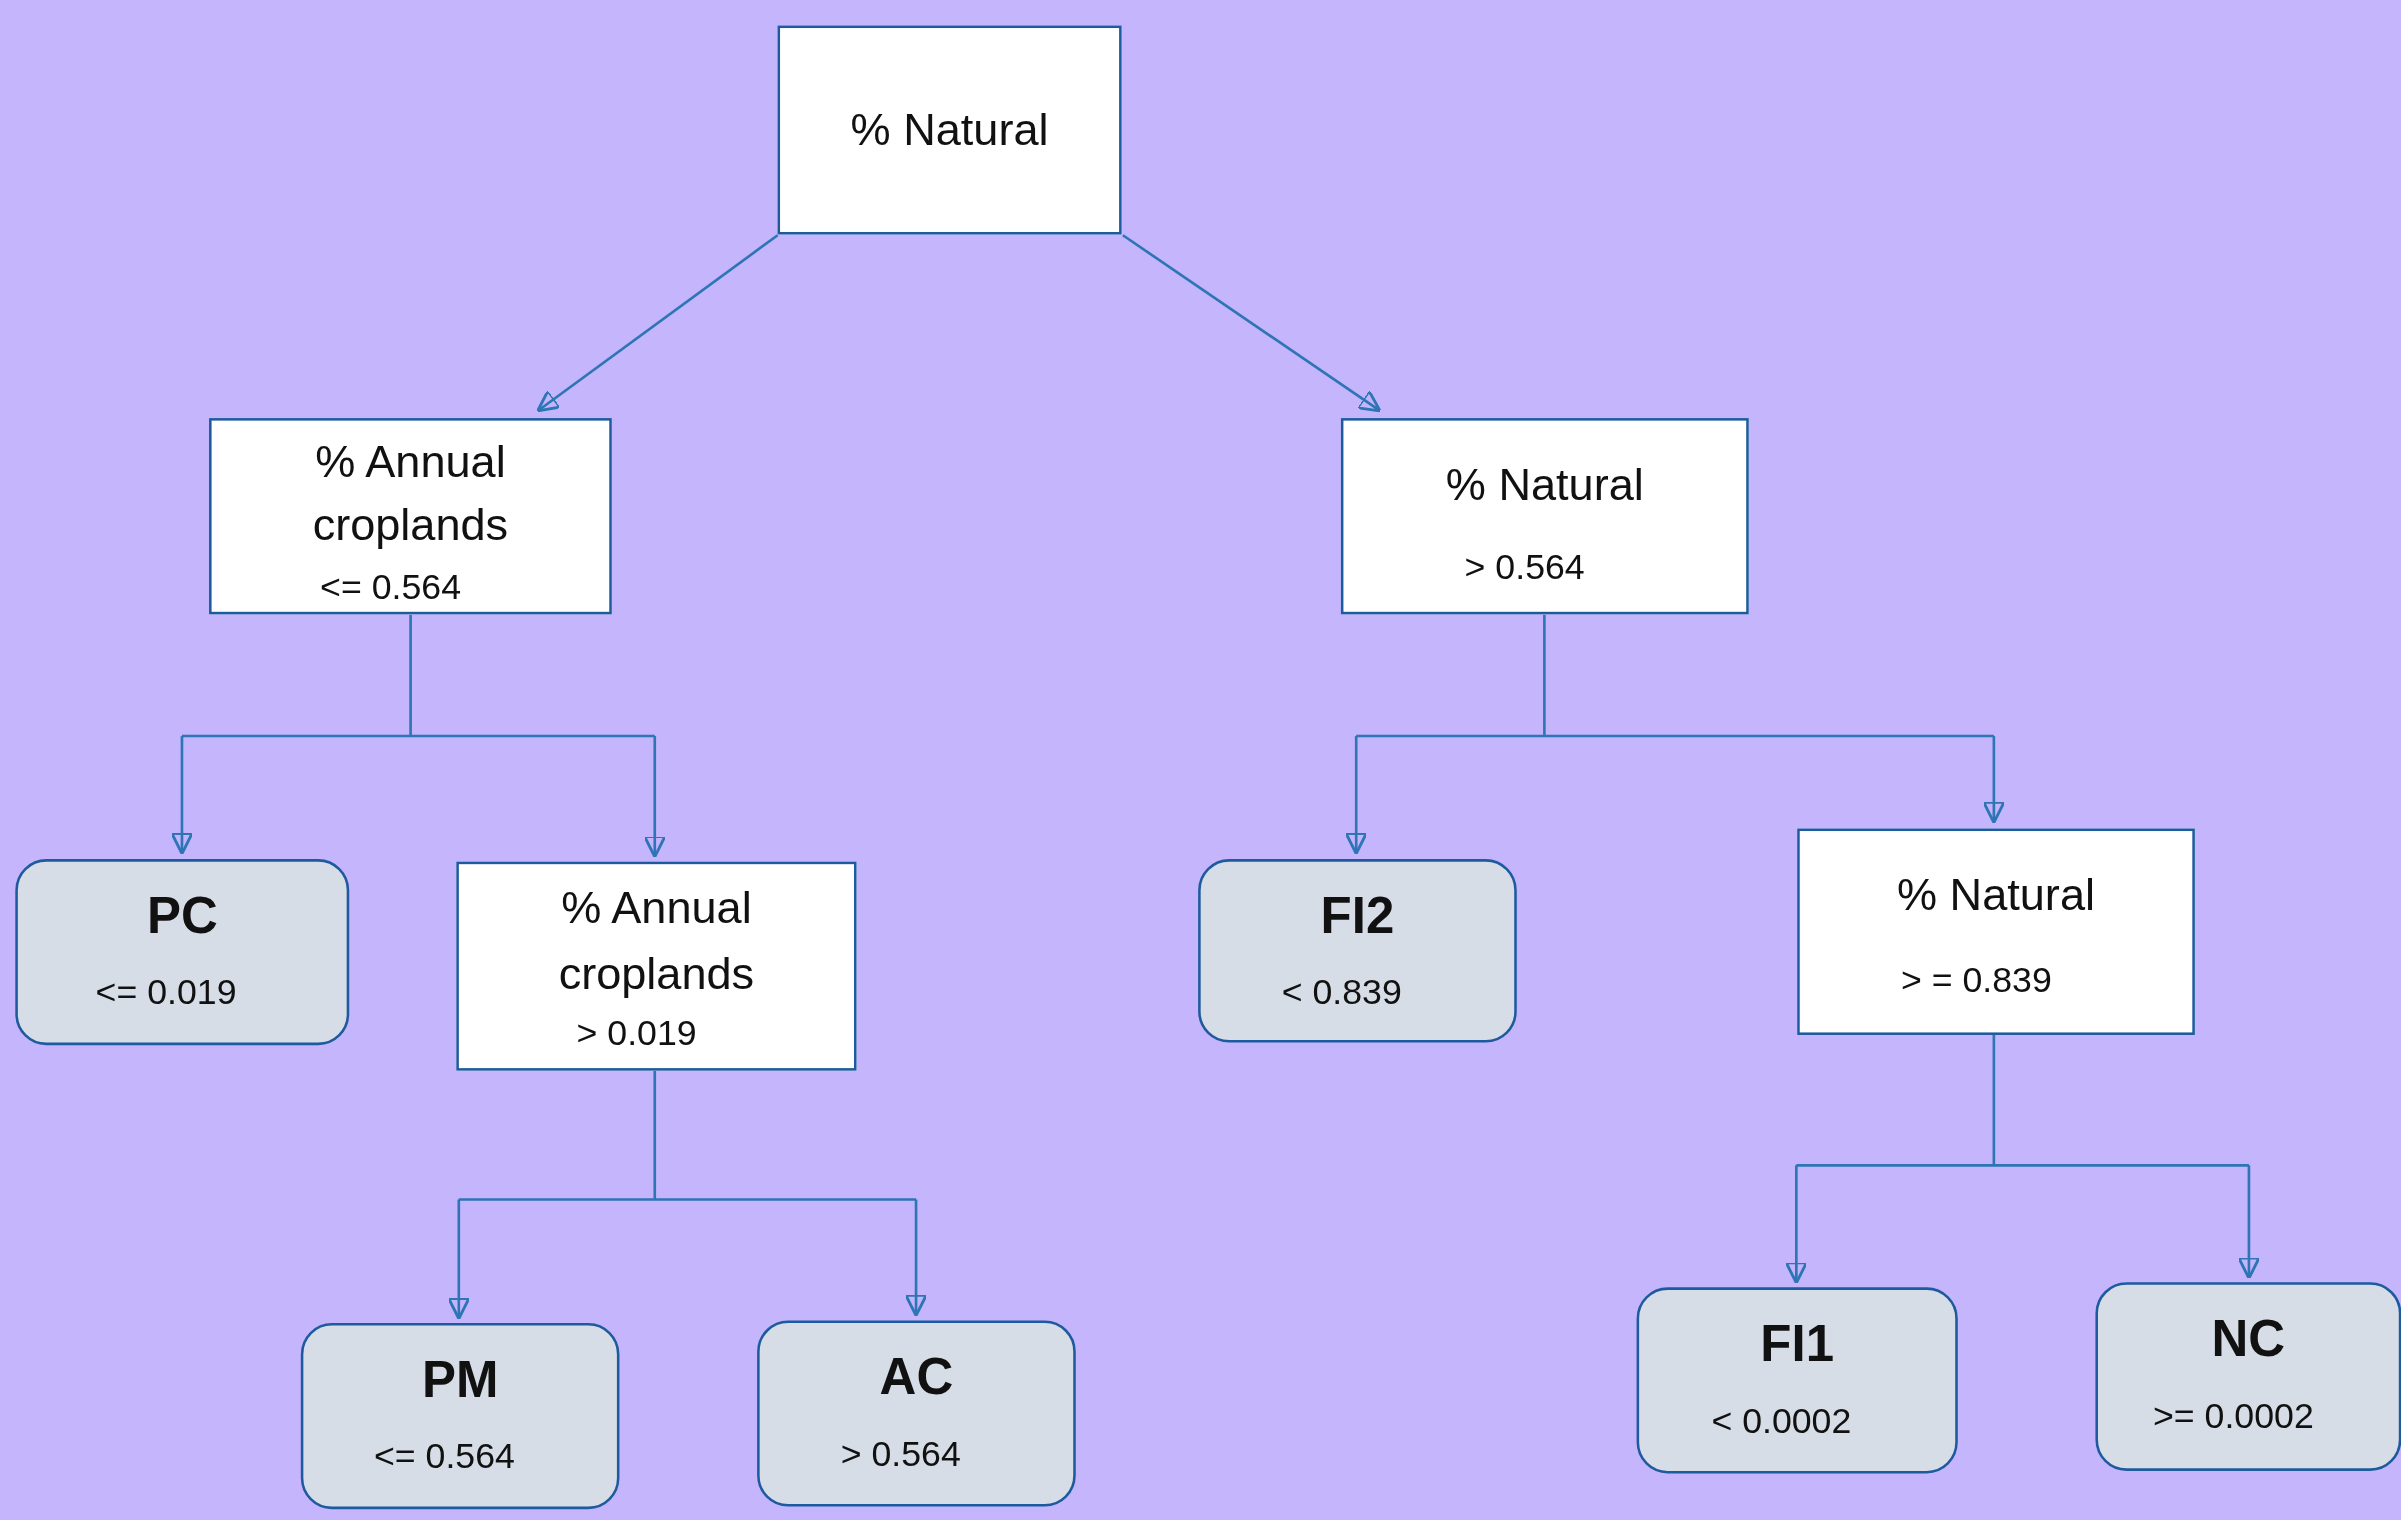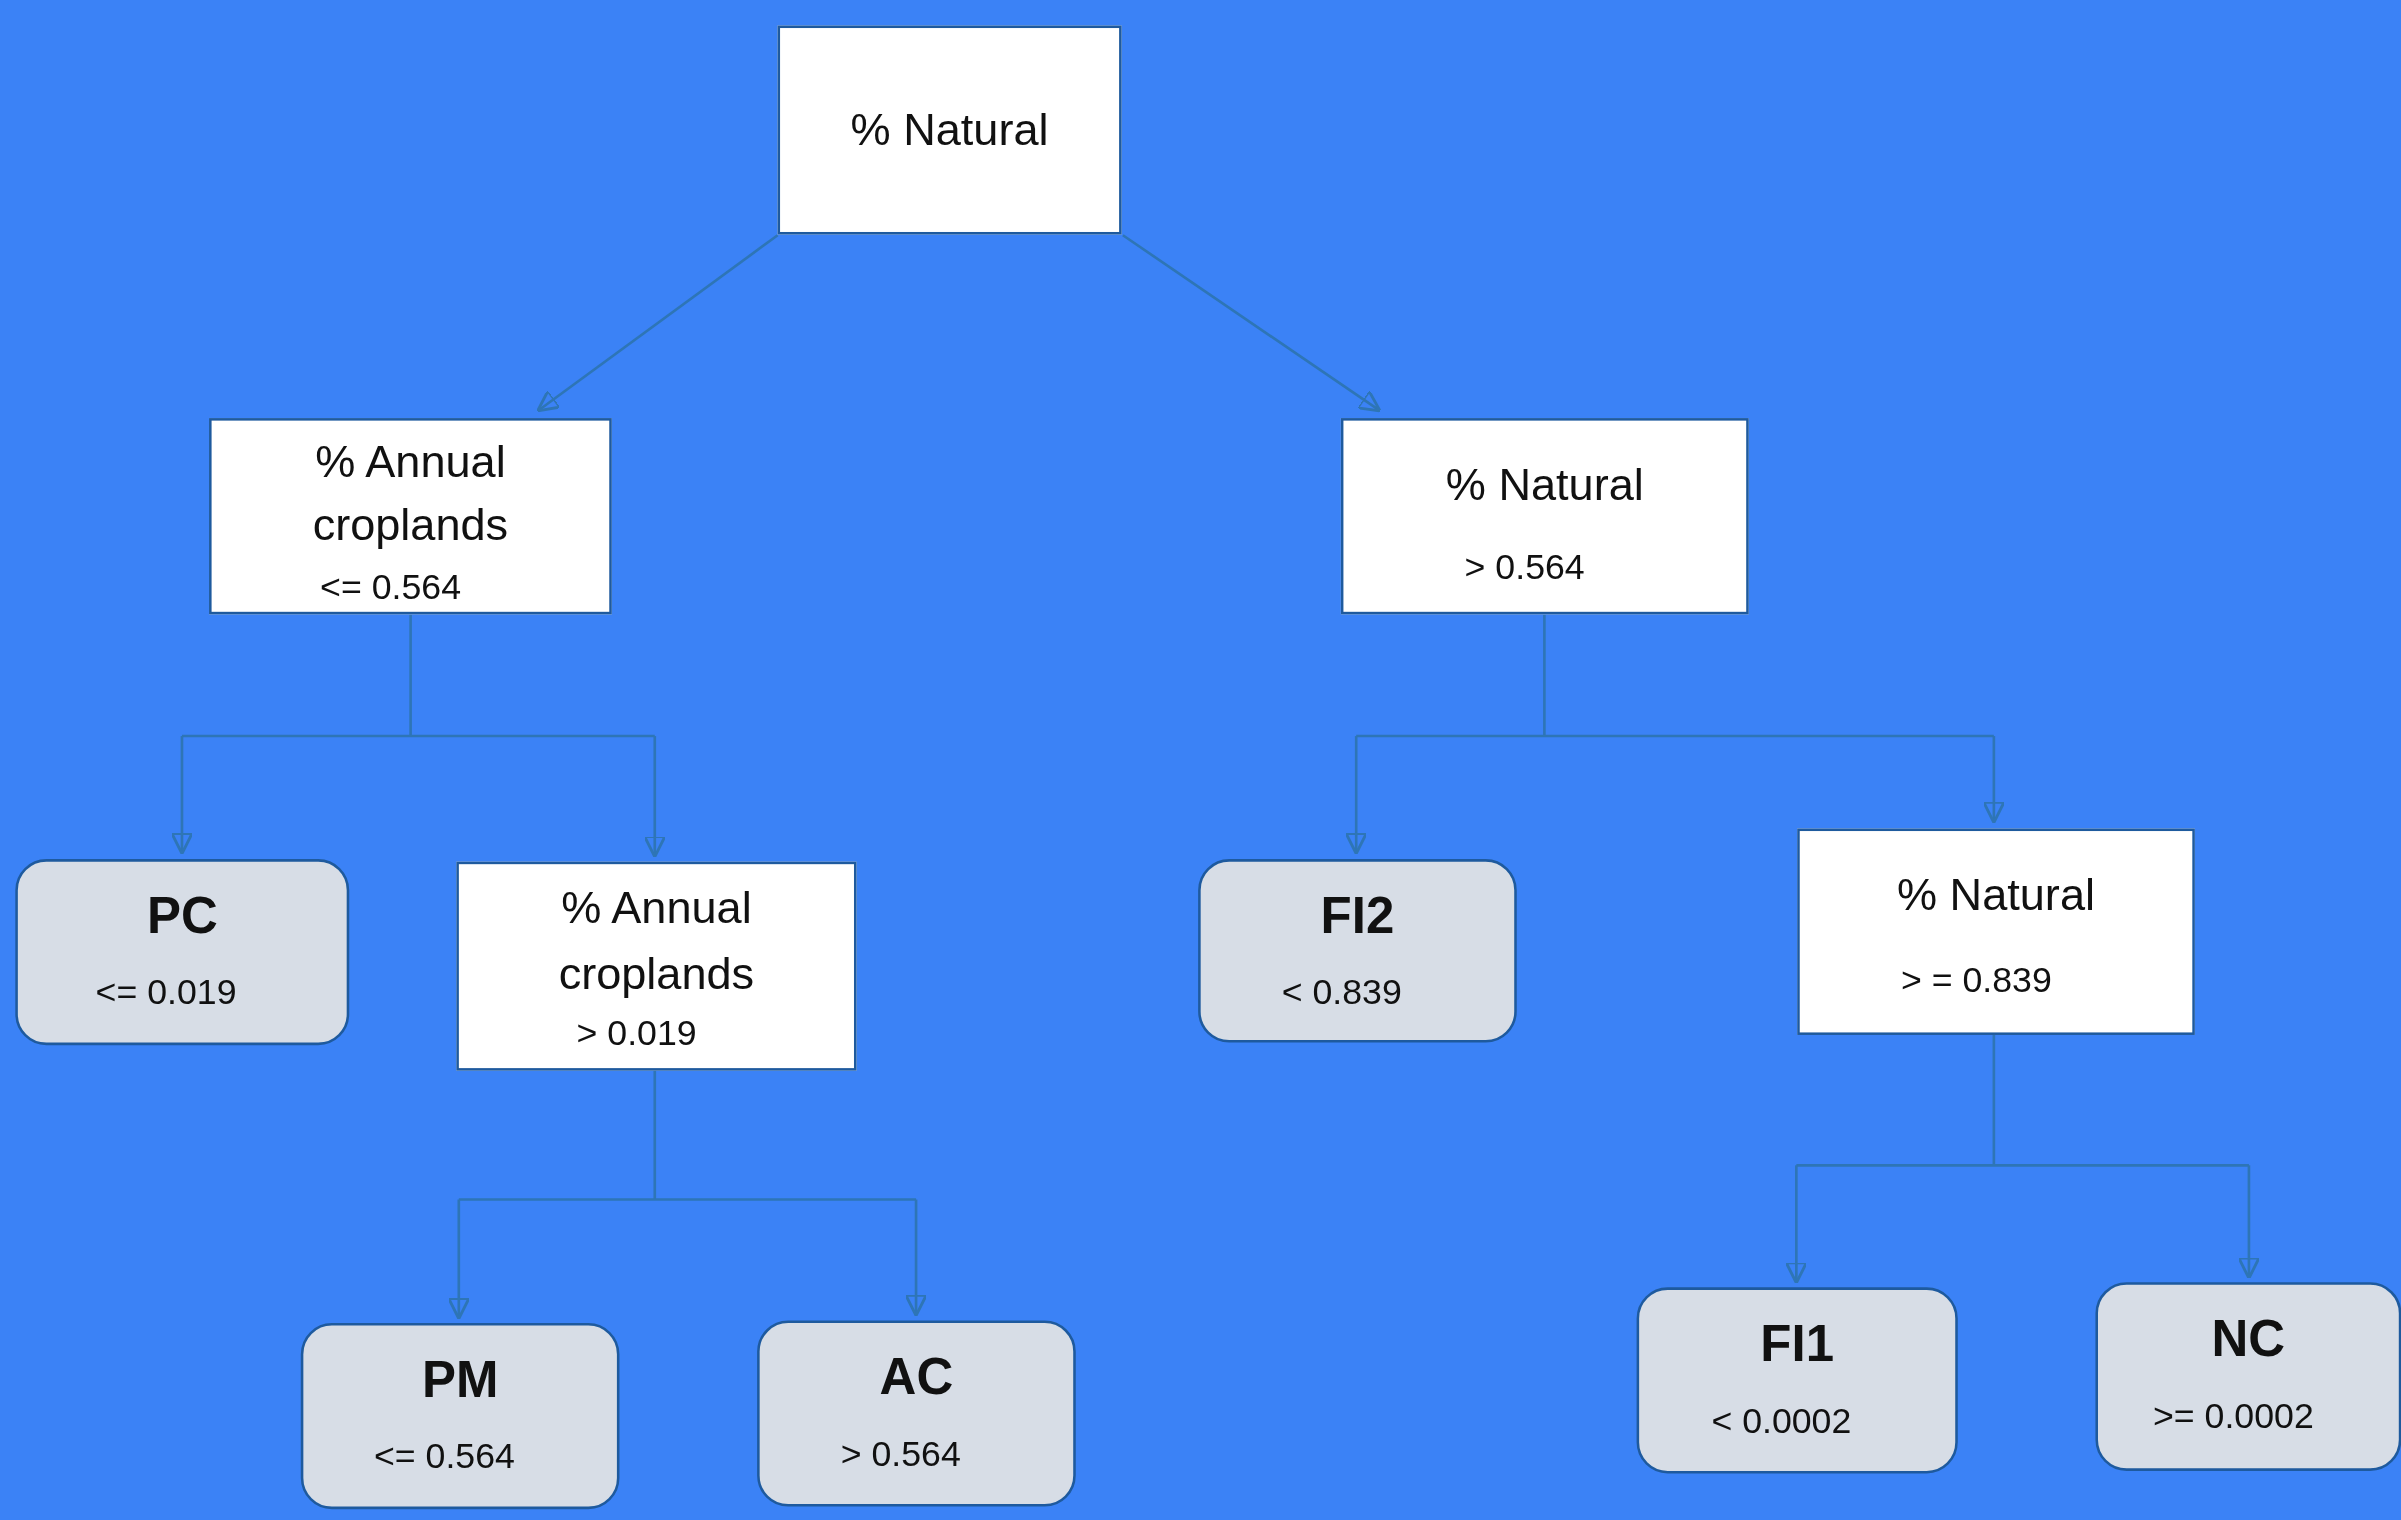--- a/index.html
+++ b/index.html
@@ -1,17 +1,17 @@
 <!DOCTYPE html>
 <html style="font-size:9.8px"><head>
 <meta charset="utf-8">
 <style>
   html, body { margin:0; padding:0; background:#ffffff; }
   .stage {
-    width:2401px; height:1520px; overflow:hidden; background:#3b82f6;
+    width:2401px; height:1520px; overflow:hidden; background:#c4b5fd;
     font-family:"Liberation Sans", sans-serif;
   }
   .canvas {
     position:relative; width:942px; height:597px;
     transform:scale(2.5492); transform-origin:0 0;
     color:#111111;
   }
   .connectors { position:absolute; left:0; top:0; width:942px; height:597px; }
   .connectors path, .connectors line { stroke:#2e75b6; stroke-width:1.7; fill:none; }
   .node {

